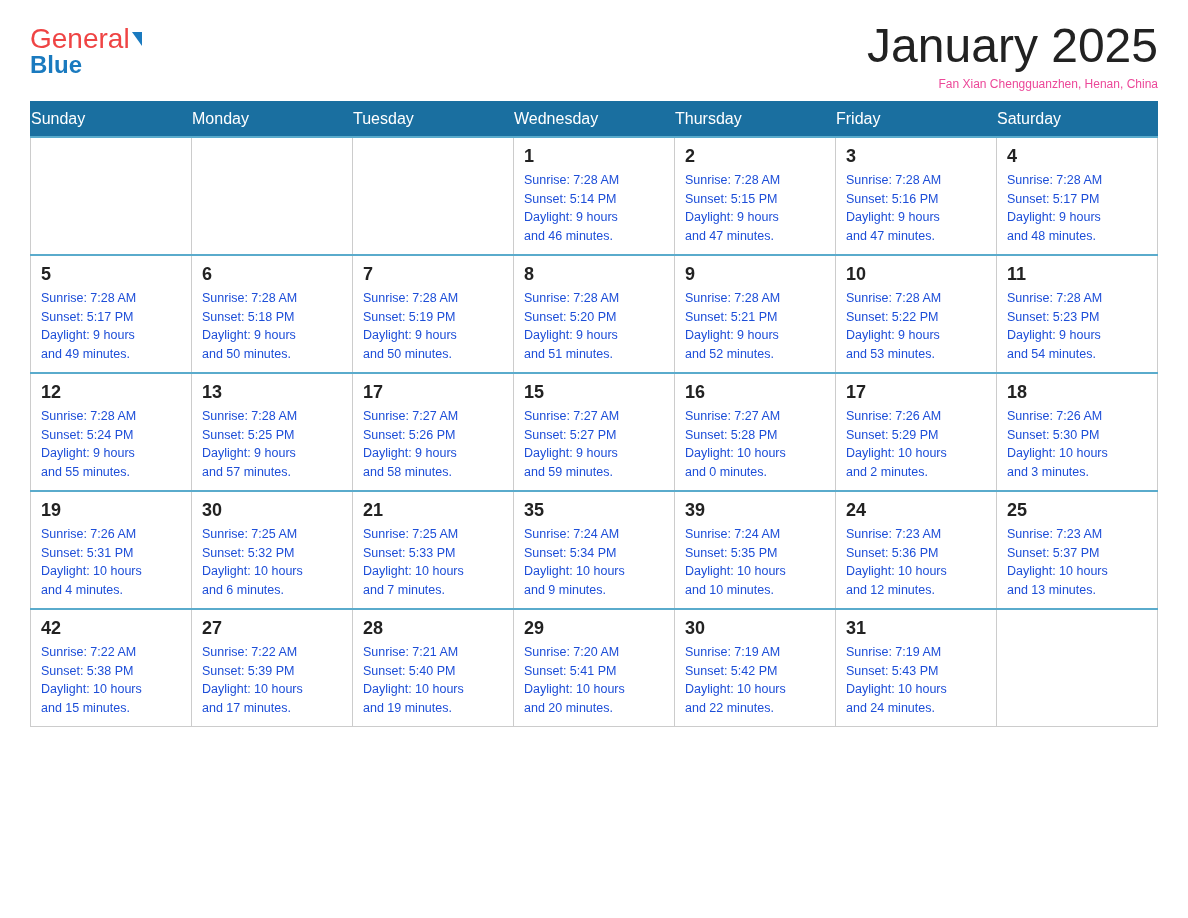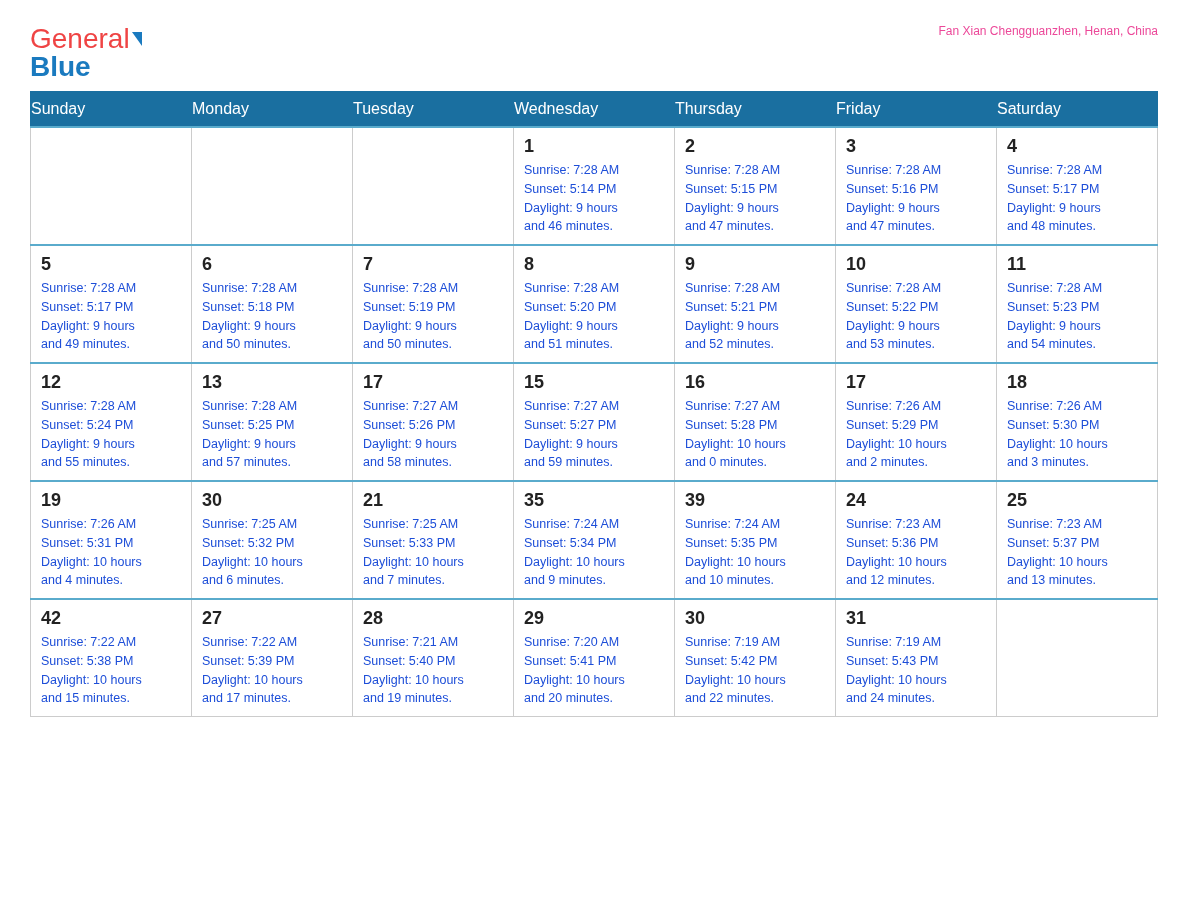--- a/index.html
+++ b/index.html
@@ -22,21 +22,21 @@
       align-items: flex-start;
       padding-top: 5px;
     }
     .logo-text-general {
       font-size: 28px;
       font-weight: normal;
       color: #ef4444;
       line-height: 1;
     }
     .logo-text-blue {
-      font-size: 28px;
+      font-size: 24px;
       font-weight: bold;
       color: #1a7abf;
       line-height: 1;
     }
     .logo-triangle {
       display: inline-block;
       width: 0;
       height: 0;
       border-left: 10px solid transparent;
       border-top: 14px solid #1a7abf;
@@ -117,20 +117,21 @@
   <div class="logo">
     <div class="logo-row">
       <span class="logo-text-general">General</span>
       <span class="logo-triangle"></span>
     </div>
     <div class="logo-row">
       <span class="logo-text-blue">Blue</span>
     </div>
   </div>
   <div class="title-area">
+    <div class="calendar-title">January 2025</div>
     <div class="calendar-subtitle">Fan Xian Chengguanzhen, Henan, China</div>
   </div>
 </div>
 
 <table class="calendar-table">
   <thead>
     <tr>
     <th>Sunday</th>
         <th>Monday</th>
         <th>Tuesday</th>

